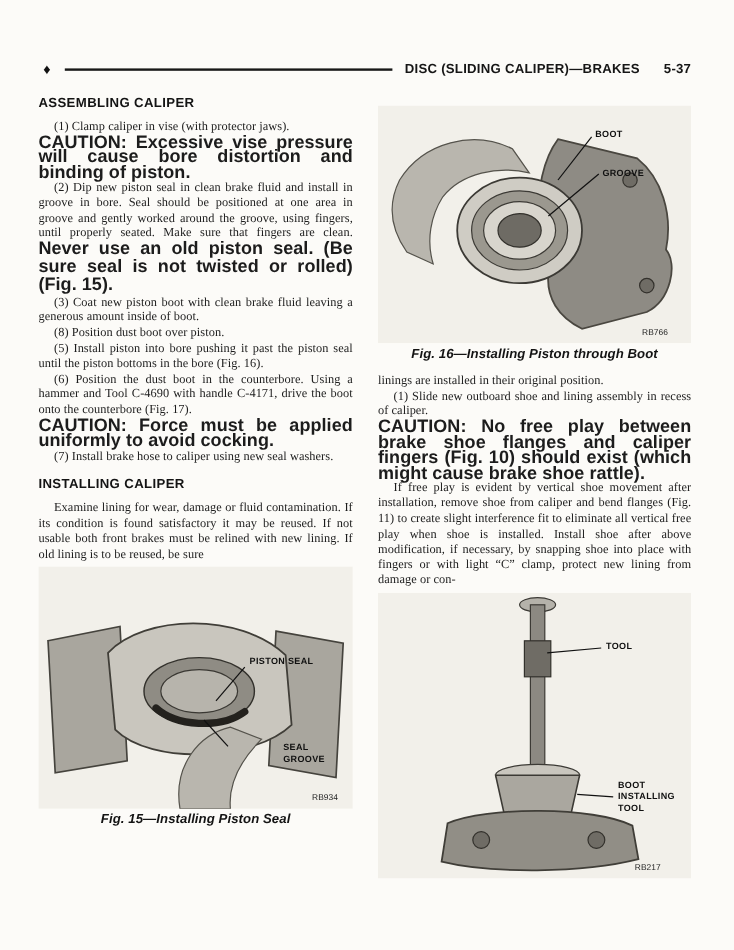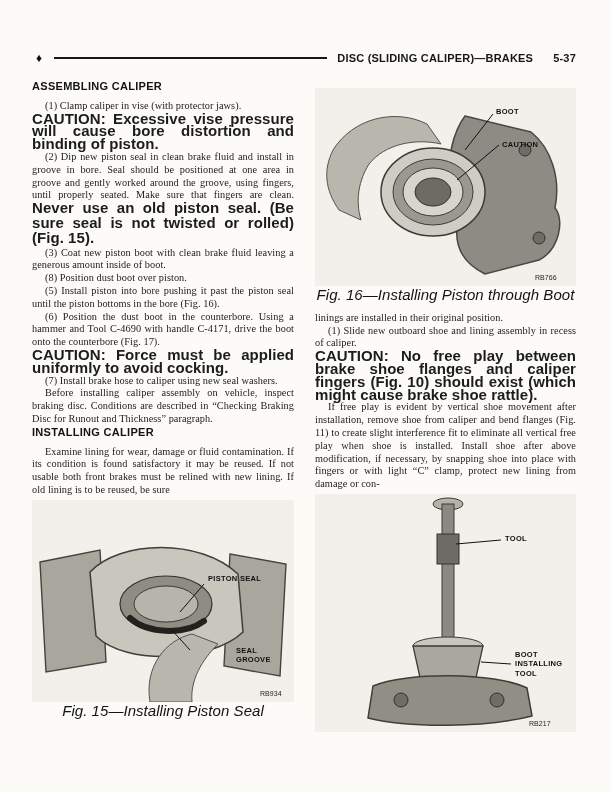--- a/index.html
+++ b/index.html
@@ -52,21 +52,21 @@
 
   h3.section {
     font-family: "Liberation Sans", sans-serif;
     font-weight: 700;
     font-size: 11px;
     letter-spacing: 0.3px;
     margin: 0 0 7px 0;
     color: #141414;
     text-align: left;
   }
-  h3.section.spaced { }
+  h3.section.spaced { margin-top: 11px; }
 
   p { margin: 0; }
   p.indent { text-indent: 13px; }
   .b, p.caution {
     font-family: "Liberation Sans", sans-serif;
     font-weight: 700;
     font-size: 15px;
     line-height: 12.8px;
   }
   p.caution { text-align: justify; }
@@ -88,23 +88,23 @@
   }
   .fig-ref {
     position: absolute;
     font-family: "Liberation Sans", sans-serif;
     font-size: 7px;
     color: #222;
   }
   .fig-caption {
     text-align: center;
     font-family: "Liberation Sans", sans-serif;
-    font-weight: 400;
+    font-weight: 700;
     font-style: italic;
-    font-size: 15px;
+    font-size: 11px;
     margin-top: 3px;
     color: #141414;
   }
   .body-after-fig { margin-top: 10px; }
 </style>
 </head>
 <body>
 
 <div class="page">
 
@@ -120,21 +120,20 @@
 
     <p class="indent">(1) Clamp caliper in vise (with protector jaws).</p>
     <p class="caution">CAUTION: Excessive vise pressure will cause bore distortion and binding of piston.</p>
     <p class="indent"><span>(2) Dip new piston seal in clean brake fluid and install in groove in bore. Seal should be positioned at one area in groove and gently worked around the groove, using fingers, until properly seated. Make sure that fingers are clean. </span><span class="b">Never use an old piston seal. (Be sure seal is not twisted or rolled) (Fig. 15).</span></p>
     <p class="indent">(3) Coat new piston boot with clean brake fluid leaving a generous amount inside of boot.</p>
     <p class="indent">(8) Position dust boot over piston.</p>
     <p class="indent">(5) Install piston into bore pushing it past the piston seal until the piston bottoms in the bore (Fig. 16).</p>
     <p class="indent">(6) Position the dust boot in the counterbore. Using a hammer and Tool C-4690 with handle C-4171, drive the boot onto the counterbore (Fig. 17).</p>
     <p class="caution">CAUTION: Force must be applied uniformly to avoid cocking.</p>
     <p class="indent">(7) Install brake hose to caliper using new seal washers.</p>
-    <p class="indent">Before installing caliper assembly on vehicle, inspect braking disc. Conditions are described in “Checking Braking Disc for Runout and Thickness” paragraph.</p>
 
     <h3 class="section spaced">INSTALLING CALIPER</h3>
     <p class="indent">Examine lining for wear, damage or fluid contamination. If its condition is found satisfactory it may be reused. If not usable both front brakes must be relined with new lining. If old lining is to be reused, be sure</p>
 
     <div class="figure mid-gap">
       <svg class="fig-art" width="262" height="202" viewBox="0 0 262 202" xmlns="http://www.w3.org/2000/svg">
         <rect width="262" height="202" fill="#f2f0ea"></rect>
 
         <path d="M8,62 L68,50 L74,162 L14,172 Z" fill="#a9a69e" stroke="#45433d" stroke-width="1.4"></path>
         <path d="M198,54 L254,64 L248,176 L192,166 Z" fill="#a9a69e" stroke="#45433d" stroke-width="1.4"></path>
@@ -172,21 +171,21 @@
 
         <ellipse cx="118" cy="104" rx="52" ry="44" fill="#cfccc4" stroke="#3c3a35" stroke-width="1.5"></ellipse>
         <ellipse cx="118" cy="104" rx="40" ry="33" fill="#9b988f" stroke="#3c3a35" stroke-width="1"></ellipse>
         <ellipse cx="118" cy="104" rx="30" ry="24" fill="#d8d5cd" stroke="#3c3a35" stroke-width="1"></ellipse>
         <ellipse cx="118" cy="104" rx="18" ry="14" fill="#6e6b64" stroke="#33312c" stroke-width="1"></ellipse>
 
         <line x1="178" y1="26" x2="150" y2="62" stroke="#111" stroke-width="1"></line>
         <line x1="184" y1="57" x2="142" y2="92" stroke="#111" stroke-width="1"></line>
       </svg>
       <div class="fig-label" style="left:181px; top:19px;">BOOT</div>
-      <div class="fig-label" style="left:187px; top:52px;">CAUTION</div>
+      <div class="fig-label" style="left:187px; top:52px;">GROOVE</div>
       <div class="fig-ref" style="left:220px; top:184px;">RB766</div>
       <div class="fig-caption">Fig. 16—Installing Piston through Boot</div>
     </div>
 
     <div class="body-after-fig">
       <p>linings are installed in their original position.</p>
       <p class="indent">(1) Slide new outboard shoe and lining assembly in recess of caliper.</p>
       <p class="caution">CAUTION: No free play between brake shoe flanges and caliper fingers (Fig. 10) should exist (which might cause brake shoe rattle).</p>
       <p class="indent">If free play is evident by vertical shoe movement after installation, remove shoe from caliper and bend flanges (Fig. 11) to create slight interference fit to eliminate all vertical free play when shoe is installed. Install shoe after above modification, if necessary, by snapping shoe into place with fingers or with light “C” clamp, protect new lining from damage or con-</p>
     </div>

